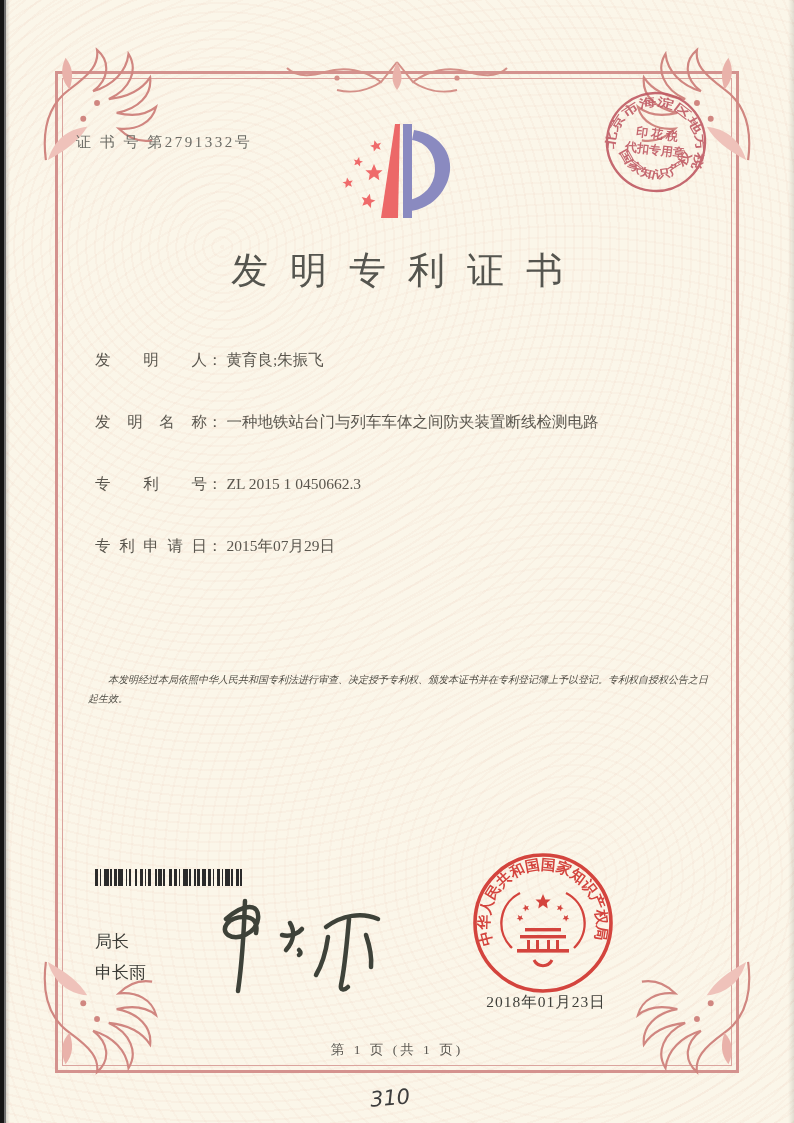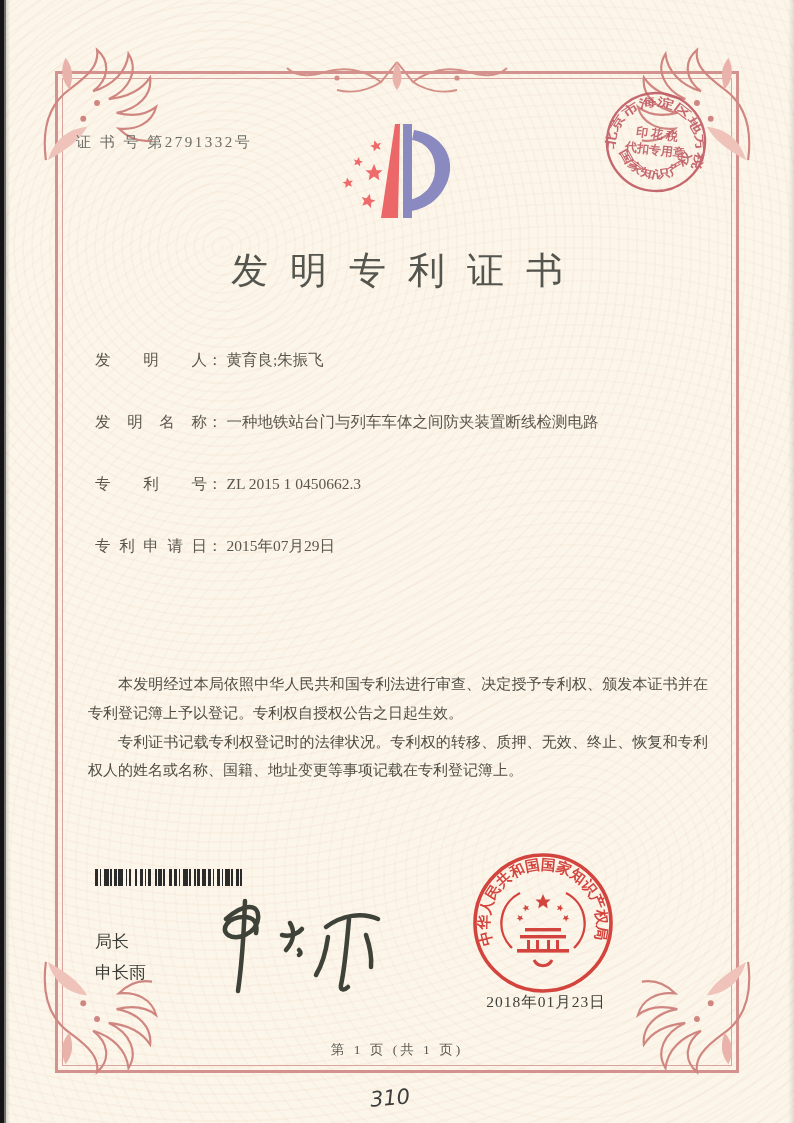--- a/index.html
+++ b/index.html
@@ -16,22 +16,22 @@
   .frame-outer{position:absolute;left:55px;top:71px;width:678px;height:996px;border:3px solid #d4928e;}
   .frame-inner{position:absolute;left:4px;top:4px;right:4px;bottom:4px;border:1px solid #dba49e;}
   .cert-no{position:absolute;left:76px;top:133px;font-size:15px;letter-spacing:2.5px;color:#6c6c66;}
   .logo{position:absolute;left:326px;top:110px;}
   .doc-title{position:absolute;left:0;top:246px;width:100%;text-align:center;
     font-size:37px;color:#55554f;letter-spacing:22px;text-indent:22px;font-weight:normal;margin:0;}
   .fields{position:absolute;left:95px;top:350px;width:615px;font-size:15.5px;color:#5a564e;}
   .frow{margin-bottom:41px;white-space:nowrap;}
   .flabel{display:inline-block;width:112px;text-align:justify;text-align-last:justify;vertical-align:bottom;}
   .fcolon{margin-right:4px;}
-  .paras{position:absolute;left:88px;top:670px;width:620px;font-size:15px;line-height:1.92;
-    color:#504d45;text-align:justify;}
+  .paras{position:absolute;left:88px;top:670px;width:620px;font-size:10px;line-height:1.92;
+    color:#504d45;text-align:justify;font-style:italic;}
   .paras p{margin:0;text-indent:2em;}
   .barcode{position:absolute;left:95px;top:869px;width:198px;height:17px;font-size:0;white-space:nowrap;overflow:hidden;}
   .officer{position:absolute;left:95px;top:926px;font-size:17px;color:#3d3d38;line-height:31px;font-family:Liberation Sans, sans-serif;}
   .signature{position:absolute;left:198px;top:893px;}
   .seal{position:absolute;left:468px;top:848px;opacity:.95;}
   .seal-date{position:absolute;left:460px;top:992px;width:172px;text-align:center;
     font-size:15.5px;letter-spacing:1px;color:#3f3f3a;}
   .footer{position:absolute;left:0;top:1041px;width:100%;text-align:center;
     font-size:13.5px;letter-spacing:3px;color:#5d5a54;}
   .hand-num{position:absolute;left:370px;top:1086px;font-size:21px;color:#3d3d3d;
@@ -123,21 +123,20 @@
     <div class="frow">
       <span class="flabel">专利号</span><span class="fcolon">：</span><span class="fvalue">ZL 2015 1 0450662.3</span>
     </div>
     <div class="frow">
       <span class="flabel">专利申请日</span><span class="fcolon">：</span><span class="fvalue">2015年07月29日</span>
     </div>
   </div>
 
   <div class="paras">
     <p>本发明经过本局依照中华人民共和国专利法进行审查、决定授予专利权、颁发本证书并在专利登记簿上予以登记。专利权自授权公告之日起生效。</p>
-    <p>专利证书记载专利权登记时的法律状况。专利权的转移、质押、无效、终止、恢复和专利权人的姓名或名称、国籍、地址变更等事项记载在专利登记簿上。</p>
   </div>
 
   <div class="barcode"><span style="display:inline-block;height:100%;width:3.1px;background:#2b2b2b"></span><span style="display:inline-block;height:100%;width:1.55px;"></span><span style="display:inline-block;height:100%;width:1.55px;background:#2b2b2b"></span><span style="display:inline-block;height:100%;width:3.1px;"></span><span style="display:inline-block;height:100%;width:4.65px;background:#2b2b2b"></span><span style="display:inline-block;height:100%;width:1.55px;"></span><span style="display:inline-block;height:100%;width:1.55px;background:#2b2b2b"></span><span style="display:inline-block;height:100%;width:1.55px;"></span><span style="display:inline-block;height:100%;width:3.1px;background:#2b2b2b"></span><span style="display:inline-block;height:100%;width:1.55px;"></span><span style="display:inline-block;height:100%;width:4.65px;background:#2b2b2b"></span><span style="display:inline-block;height:100%;width:3.1px;"></span><span style="display:inline-block;height:100%;width:1.55px;background:#2b2b2b"></span><span style="display:inline-block;height:100%;width:1.55px;"></span><span style="display:inline-block;height:100%;width:1.55px;background:#2b2b2b"></span><span style="display:inline-block;height:100%;width:4.65px;"></span><span style="display:inline-block;height:100%;width:1.55px;background:#2b2b2b"></span><span style="display:inline-block;height:100%;width:3.1px;"></span><span style="display:inline-block;height:100%;width:3.1px;background:#2b2b2b"></span><span style="display:inline-block;height:100%;width:1.55px;"></span><span style="display:inline-block;height:100%;width:1.55px;background:#2b2b2b"></span><span style="display:inline-block;height:100%;width:1.55px;"></span><span style="display:inline-block;height:100%;width:3.1px;background:#2b2b2b"></span><span style="display:inline-block;height:100%;width:4.65px;"></span><span style="display:inline-block;height:100%;width:1.55px;background:#2b2b2b"></span><span style="display:inline-block;height:100%;width:1.55px;"></span><span style="display:inline-block;height:100%;width:3.1px;background:#2b2b2b"></span><span style="display:inline-block;height:100%;width:1.55px;"></span><span style="display:inline-block;height:100%;width:1.55px;background:#2b2b2b"></span><span style="display:inline-block;height:100%;width:4.65px;"></span><span style="display:inline-block;height:100%;width:3.1px;background:#2b2b2b"></span><span style="display:inline-block;height:100%;width:1.55px;"></span><span style="display:inline-block;height:100%;width:3.1px;background:#2b2b2b"></span><span style="display:inline-block;height:100%;width:1.55px;"></span><span style="display:inline-block;height:100%;width:1.55px;background:#2b2b2b"></span><span style="display:inline-block;height:100%;width:3.1px;"></span><span style="display:inline-block;height:100%;width:4.65px;background:#2b2b2b"></span><span style="display:inline-block;height:100%;width:1.55px;"></span><span style="display:inline-block;height:100%;width:1.55px;background:#2b2b2b"></span><span style="display:inline-block;height:100%;width:3.1px;"></span><span style="display:inline-block;height:100%;width:1.55px;background:#2b2b2b"></span><span style="display:inline-block;height:100%;width:1.55px;"></span><span style="display:inline-block;height:100%;width:3.1px;background:#2b2b2b"></span><span style="display:inline-block;height:100%;width:1.55px;"></span><span style="display:inline-block;height:100%;width:4.65px;background:#2b2b2b"></span><span style="display:inline-block;height:100%;width:1.55px;"></span><span style="display:inline-block;height:100%;width:3.1px;background:#2b2b2b"></span><span style="display:inline-block;height:100%;width:1.55px;"></span><span style="display:inline-block;height:100%;width:1.55px;background:#2b2b2b"></span><span style="display:inline-block;height:100%;width:3.1px;"></span><span style="display:inline-block;height:100%;width:3.1px;background:#2b2b2b"></span><span style="display:inline-block;height:100%;width:1.55px;"></span><span style="display:inline-block;height:100%;width:1.55px;background:#2b2b2b"></span><span style="display:inline-block;height:100%;width:1.55px;"></span><span style="display:inline-block;height:100%;width:4.65px;background:#2b2b2b"></span><span style="display:inline-block;height:100%;width:1.55px;"></span><span style="display:inline-block;height:100%;width:1.55px;background:#2b2b2b"></span><span style="display:inline-block;height:100%;width:3.1px;"></span><span style="display:inline-block;height:100%;width:3.1px;background:#2b2b2b"></span><span style="display:inline-block;height:100%;width:1.55px;"></span><span style="display:inline-block;height:100%;width:1.55px;background:#2b2b2b"></span><span style="display:inline-block;height:100%;width:4.65px;"></span></div>
 
   <div class="officer">
     <div>局长</div>
     <div>申长雨</div>
   </div>
 
   <svg class="signature" width="205" height="105" viewBox="0 0 205 105" fill="none" stroke="#3e4239" stroke-width="4.5" stroke-linecap="round" stroke-linejoin="round">

